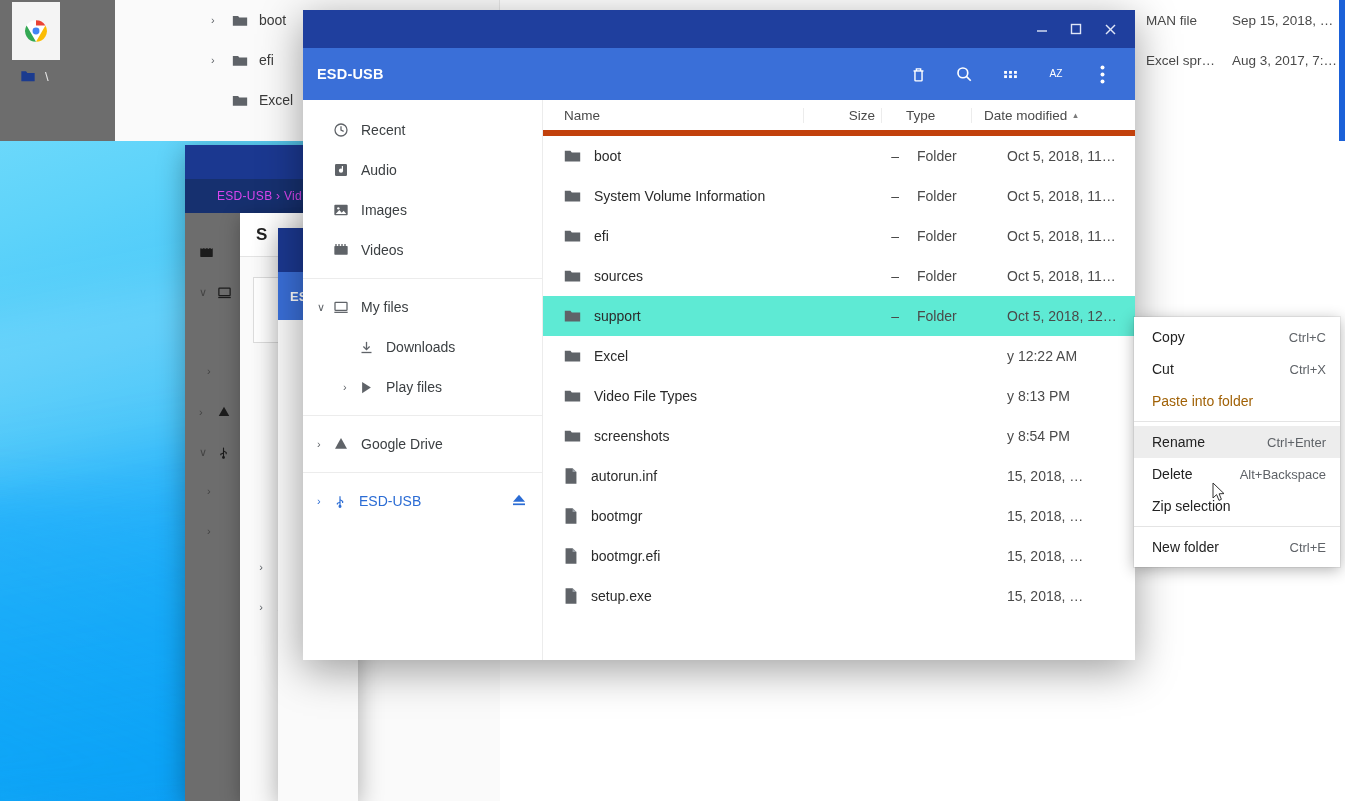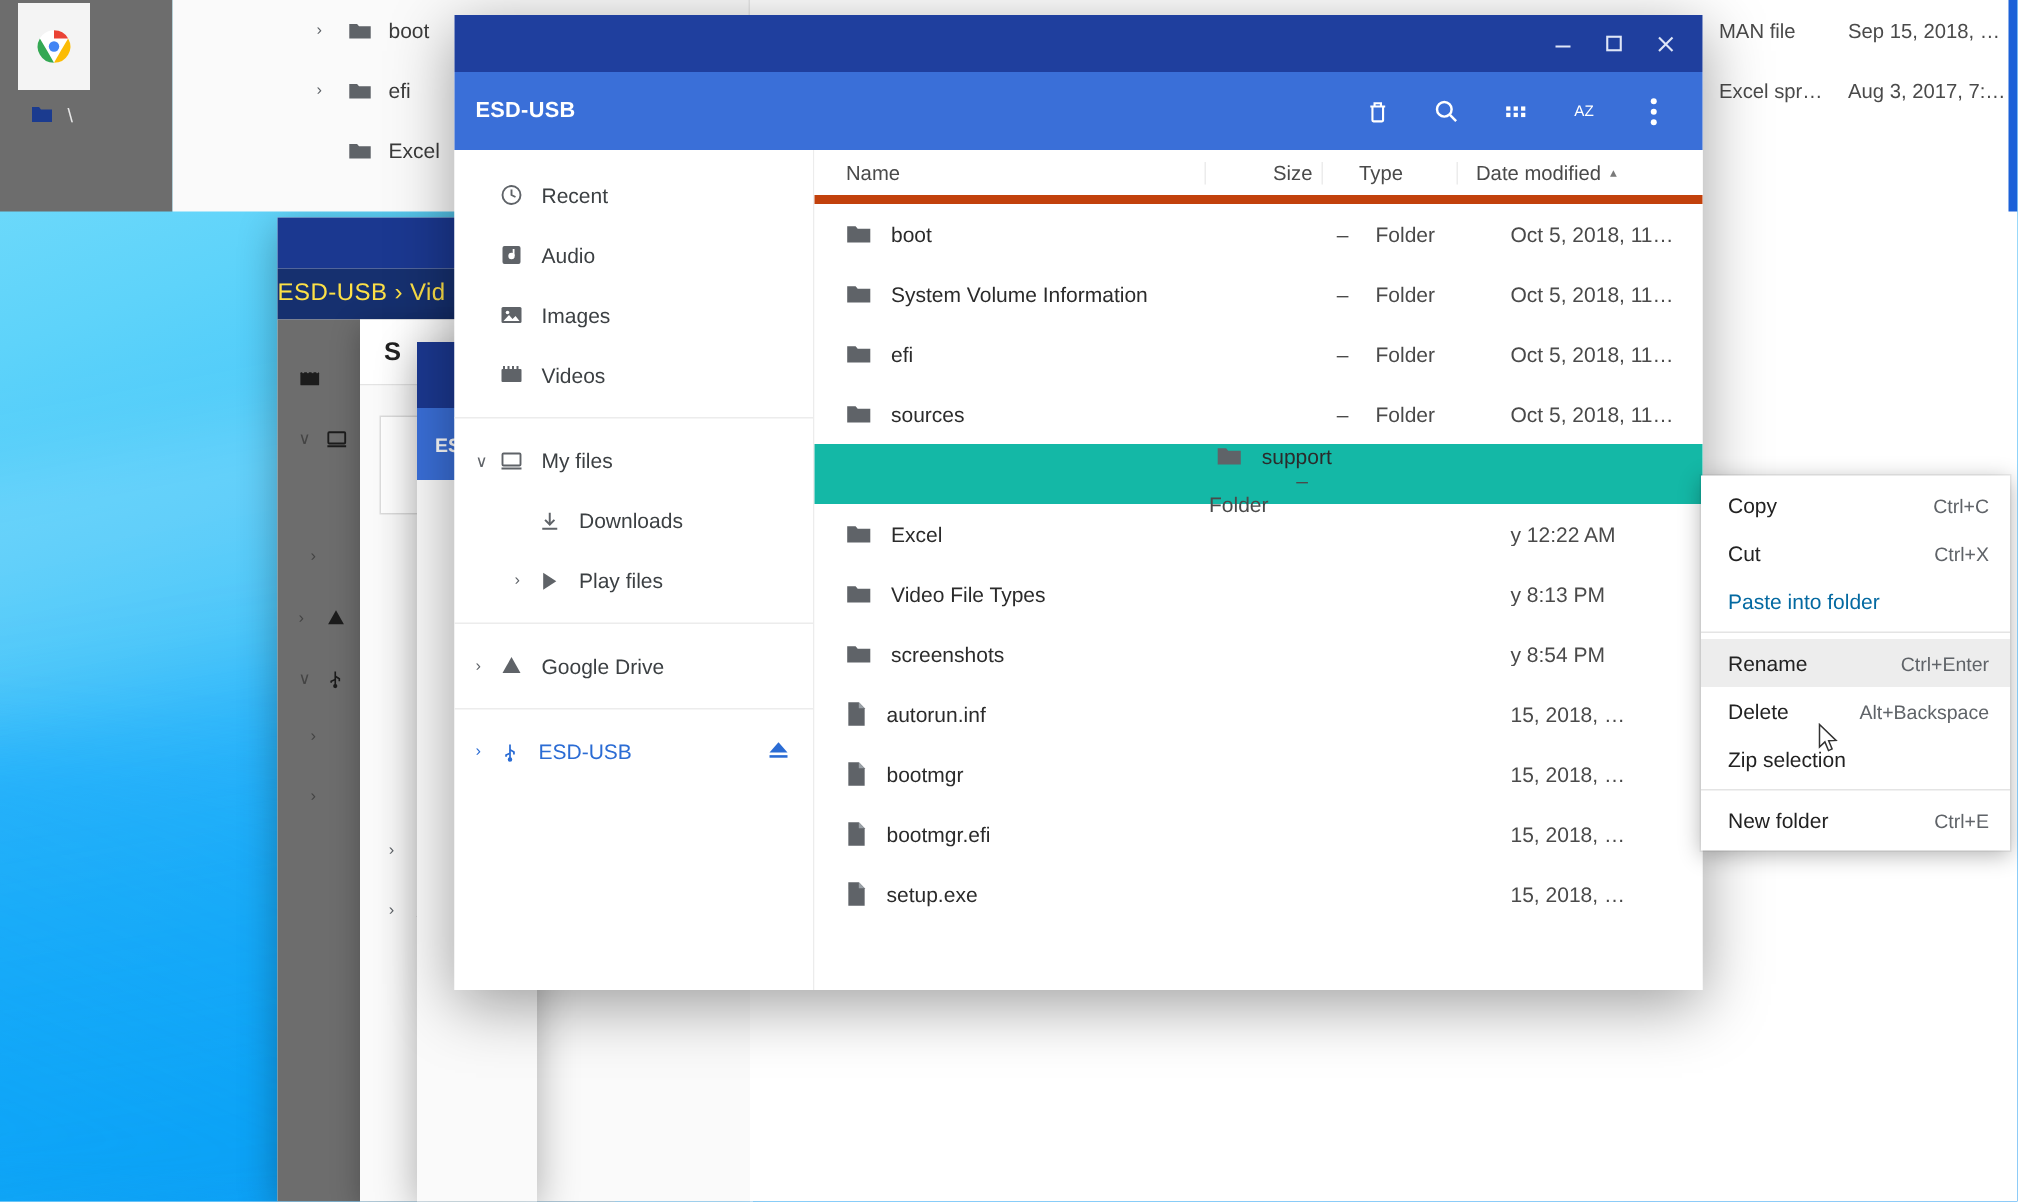--- a/index.html
+++ b/index.html
@@ -43,21 +43,21 @@
     padding:0 14px; color:#fff; }
   .toolbar .vol { font-size:14.5px; font-weight:700; letter-spacing:.2px; flex:1; }
   .tbicons { display:flex; align-items:center; gap:20px; padding-right:6px; }
   .tbicon { width:26px; height:26px; display:flex; align-items:center; justify-content:center;
     cursor:pointer; border-radius:50%; }
 
   
   #bgwin1 { left:185px; top:145px; width:225px; height:656px; }
   #bgwin1 .titlebar { background:#1b3890; height:34px; }
   #bgwin1 .bcrumb { background:#16306f; height:34px; display:flex; align-items:center;
-    padding-left:0; color:#fde047; font-size:16px; letter-spacing:.3px; }
+    padding-left:32px; color:#d946ef; font-size:12px; letter-spacing:.3px; }
   #bgwin1 .body { background:#6d6d6d; height:calc(100% - 68px); position:relative; }
   #bgwin1 .srow { position:absolute; left:14px; display:flex; align-items:center; gap:9px;
     color:#1c1c1c; }
   #bgwin1 .chev { color:#444; font-size:11px; width:9px; }
 
   
   #bgwin2 { left:240px; top:213px; width:262px; height:588px; background:#fafafa;
     box-shadow:0 4px 18px rgba(0,0,0,.28); }
   #bgwin2 .hdr { height:44px; background:#fff; display:flex; align-items:center;
     padding-left:16px; font-size:17px; font-weight:700; color:#222;
@@ -125,36 +125,36 @@
     border-bottom:6px solid #c2410c; background:#fff; }
   .colhdr .c-name { flex:1; padding-left:21px; }
   .colhdr .c-size { width:78px; text-align:right; padding-right:6px; border-left:1px solid #ececec; }
   .colhdr .c-type { width:90px; padding-left:24px; border-left:1px solid #ececec; }
   .colhdr .c-date { width:164px; padding-left:12px; border-left:1px solid #ececec;
     display:flex; align-items:center; gap:6px; }
   .colhdr .sortarrow { font-size:9px; color:#7a7a7a; }
 
   .filerow { display:flex; align-items:center; height:40px; font-size:14px; color:#2b2b2b;
     cursor:default; }
-  .filerow.selected { background:#14b8a6;flex-direction:column; }
+  .filerow.selected { background:#5eead4; }
   .filerow .f-name { flex:1; padding-left:21px; display:flex; align-items:center; gap:13px; }
   .filerow .f-size { width:78px; text-align:right; padding-right:6px; color:#4a4a4a; }
   .filerow .f-type { width:90px; padding-left:12px; color:#4a4a4a; }
   .filerow .f-date { width:140px; padding-left:12px; color:#4a4a4a; white-space:nowrap;
     overflow:hidden; }
 
   
   #ctxmenu { position:absolute; left:831px; top:307px; width:206px; background:#fff;
     box-shadow:0 3px 14px rgba(0,0,0,.30), 0 0 0 1px rgba(0,0,0,.06); padding:4px 0; }
   .mi { display:flex; align-items:center; height:32px; padding:0 14px 0 18px;
     font-size:14px; color:#222; cursor:pointer; }
   .mi .mlbl { flex:1; }
   .mi .mkey { color:#5f6368; font-size:13px; }
   .mi.hl { background:#ededed; }
-  .mi.disabled { color:#0369a1; cursor:default; }
+  .mi.disabled { color:#a16207; cursor:default; }
   .mi.disabled .mkey { color:#d3d3d3; }
   .msep { height:1px; background:#e4e4e4; margin:4px 0; }
 
   #cursor { position:absolute; left:909px; top:472px; width:14px; height:20px; z-index:60;
     pointer-events:none; }
 
   .fi { flex:none; display:inline-flex; align-items:center; justify-content:center; }
 </style>
 </head>
 <body>

